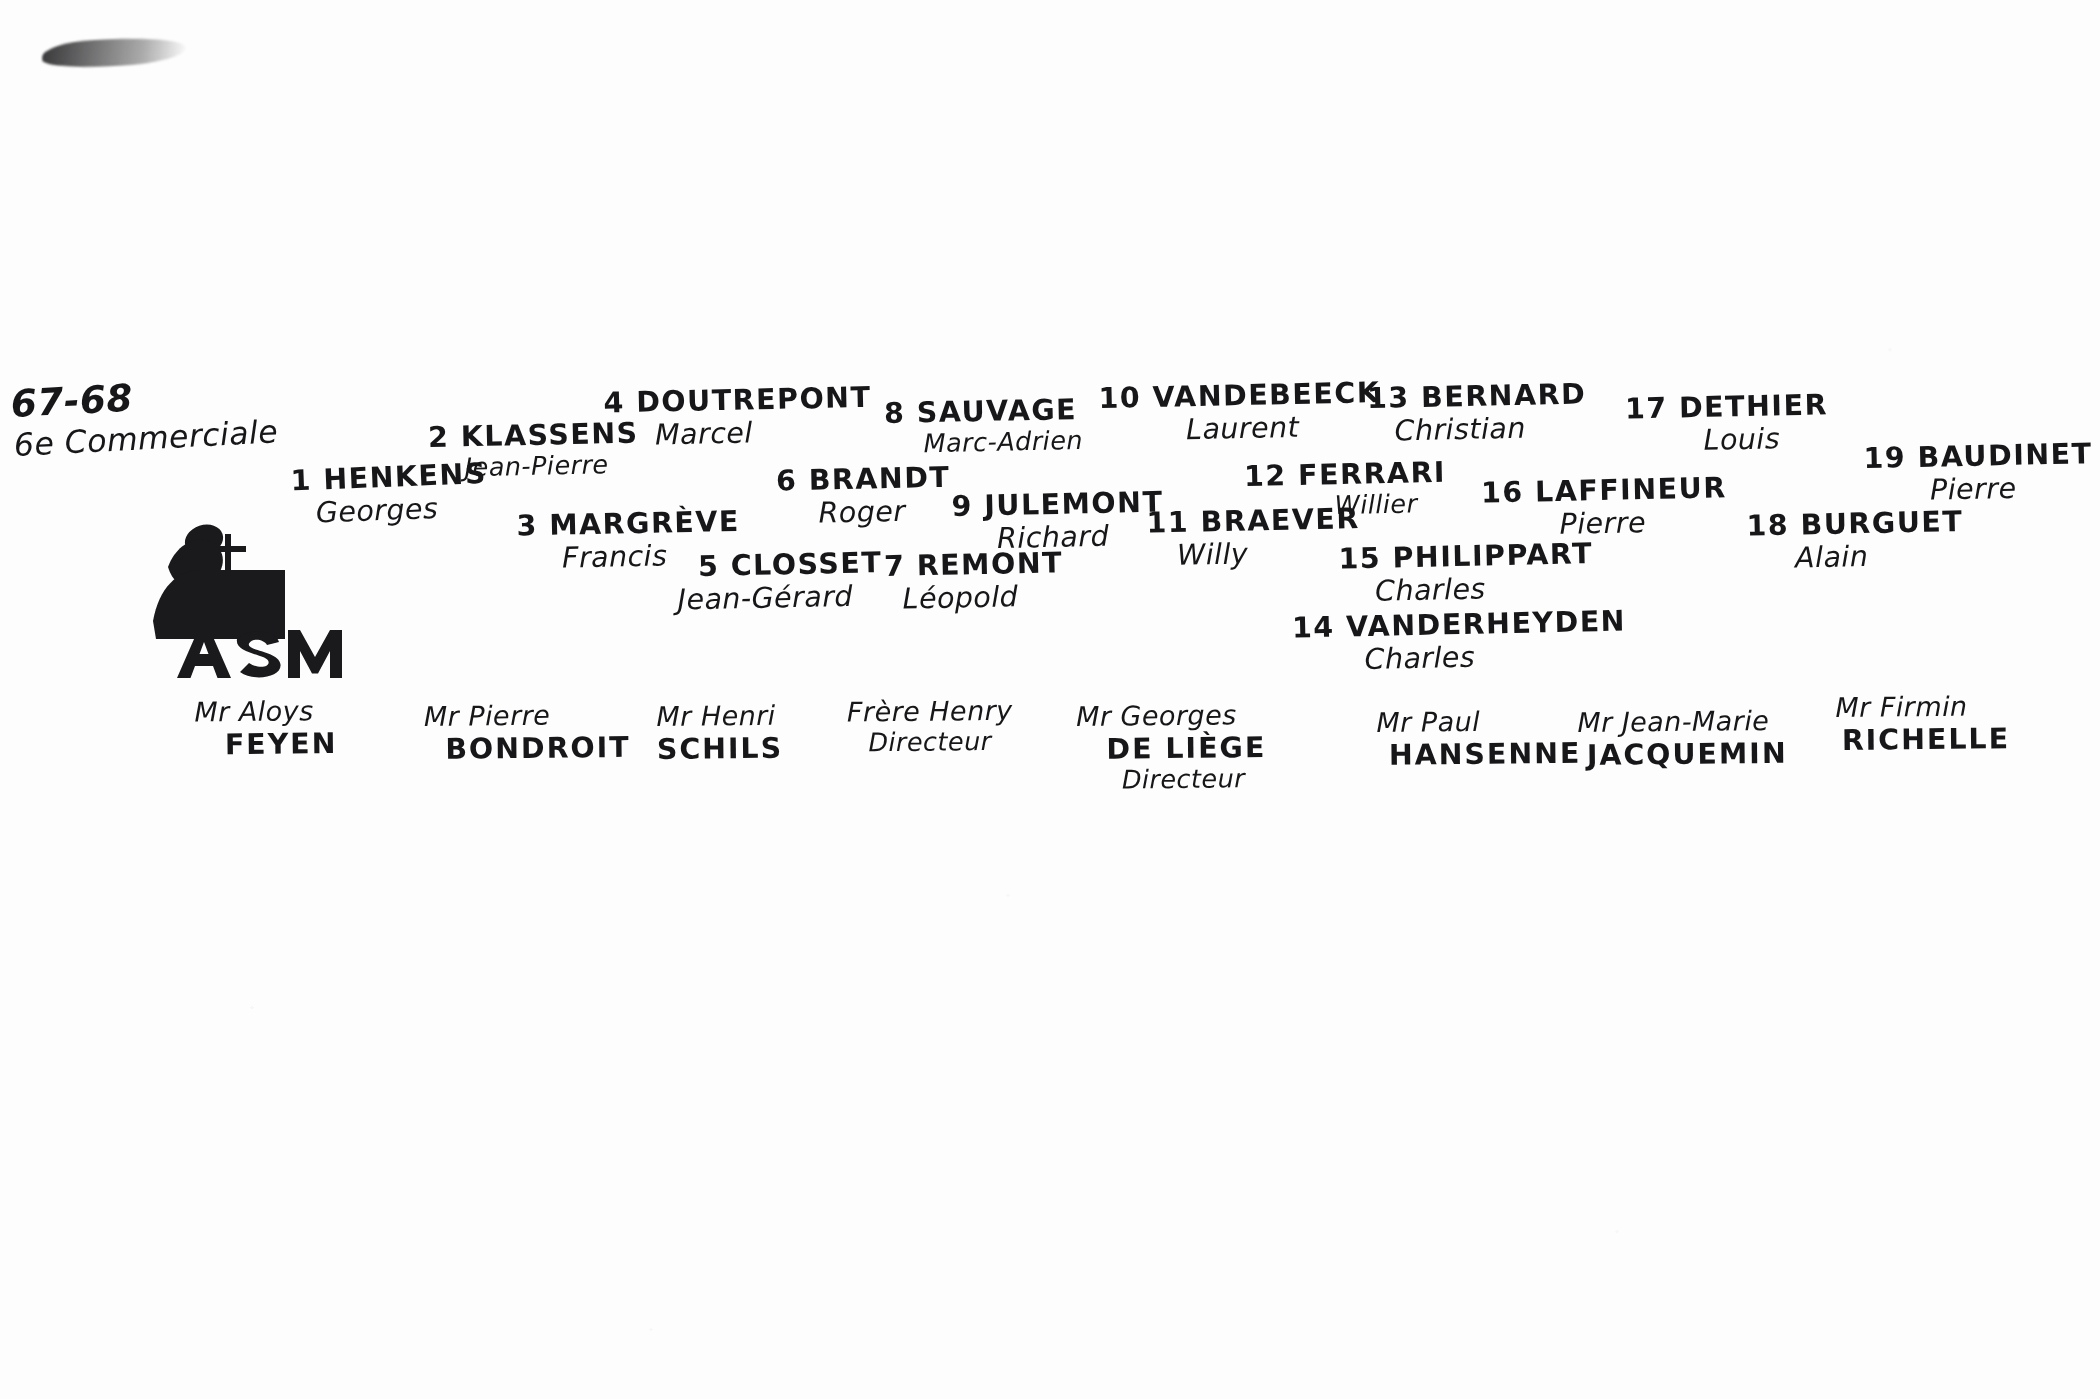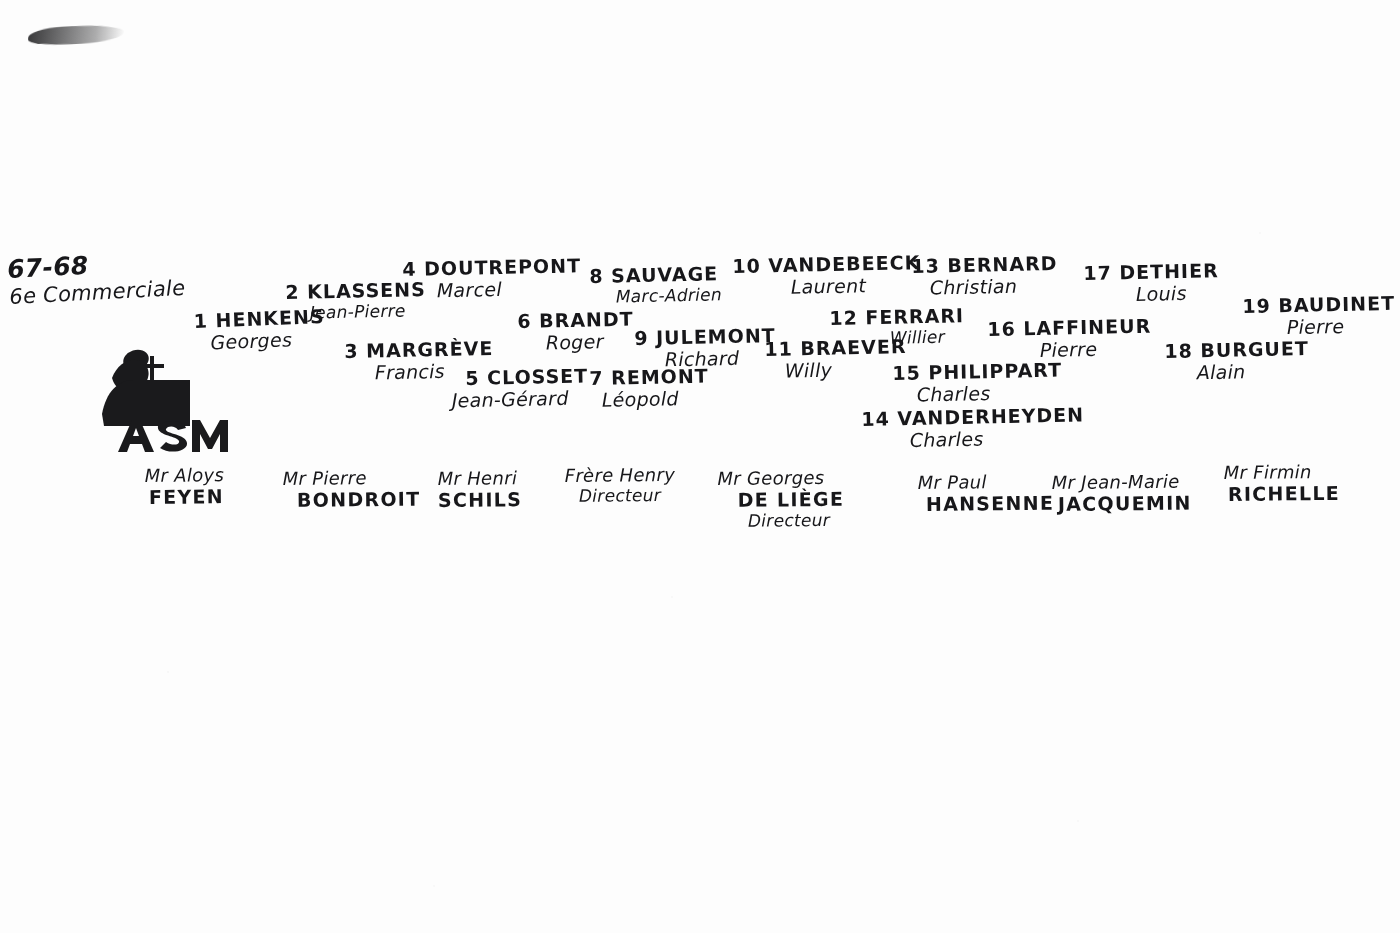--- a/index.html
+++ b/index.html
@@ -224,23 +224,23 @@
   <div class="entry ink hand r2" style="left:1165px; top:340px;">
     <span class="num-name caps">18 BURGUET</span>
     <span class="first" style="margin-left:32px">Alain</span>
   </div>
 
   <div class="entry ink hand r2" style="left:1243px; top:295px;">
     <span class="num-name caps">19 BAUDINET</span>
     <span class="first" style="margin-left:44px">Pierre</span>
   </div>
 
-  <div class="staff ink hand r4" style="left:145px; top:465px;">
+  <div class="staff ink hand r4" style="left:130px; top:465px;">
     <span class="title">Mr Aloys</span>
-    <span class="surname" style="margin-left:4px">FEYEN</span>
+    <span class="surname" style="margin-left:20px">FEYEN</span>
   </div>
 
   <div class="staff ink hand r4" style="left:283px; top:468px;">
     <span class="title">Mr Pierre</span>
     <span class="surname" style="margin-left:14px">BONDROIT</span>
   </div>
 
   <div class="staff ink hand r4" style="left:438px; top:468px;">
     <span class="title">Mr Henri</span>
     <span class="surname" style="">SCHILS</span>

